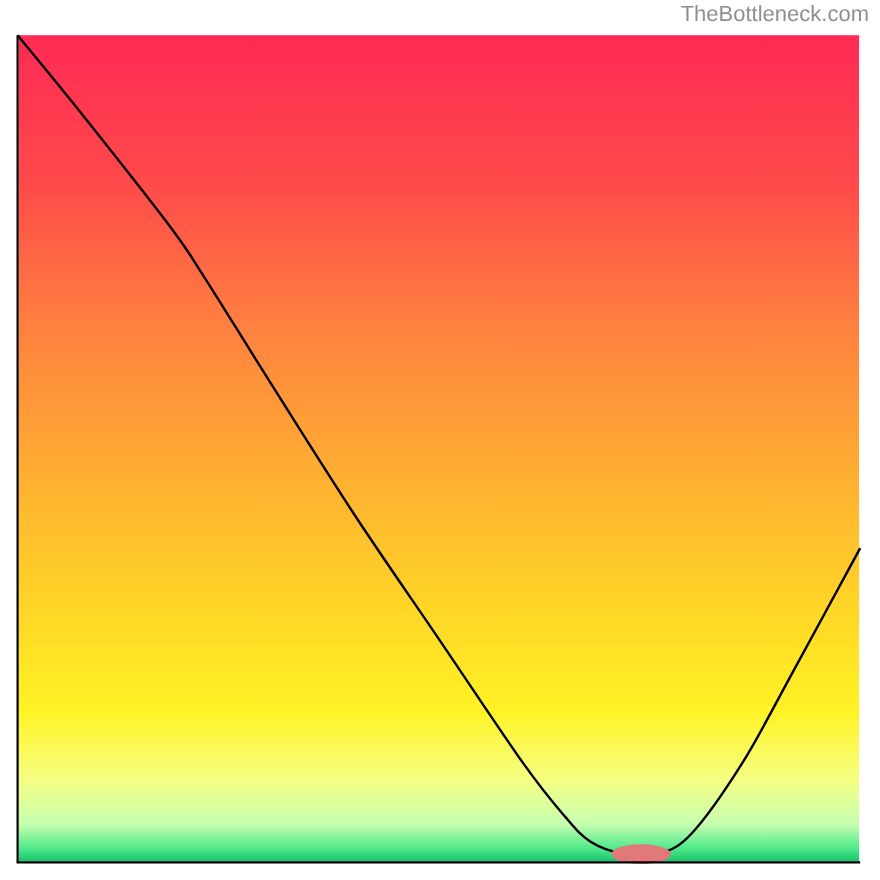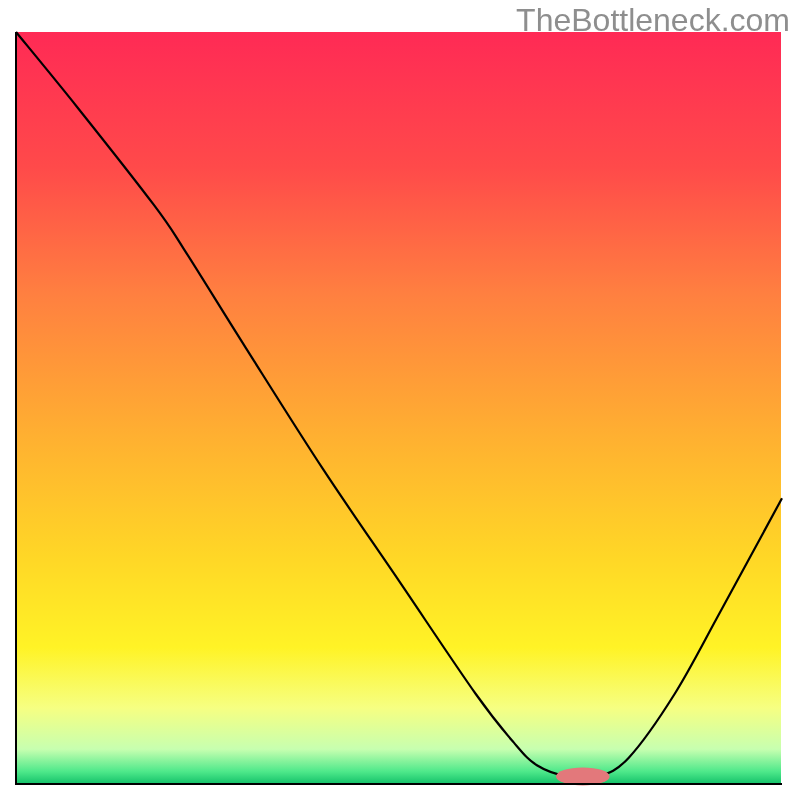--- a/index.html
+++ b/index.html
@@ -13,21 +13,21 @@
   .container {
     position: relative;
     width: 800px;
     height: 800px;
   }
   .watermark {
     position: absolute;
     top: 2px;
     right: 10px;
     font-family: Arial, Helvetica, sans-serif;
-    font-size: 32px;
+    font-size: 20px;
     font-weight: 500;
     color: #8e8e8e;
     letter-spacing: 0px;
     z-index: 5;
   }
   .chart-wrap {
     position: absolute;
     left: 14px;
     top: 30px;
     width: 770px;

